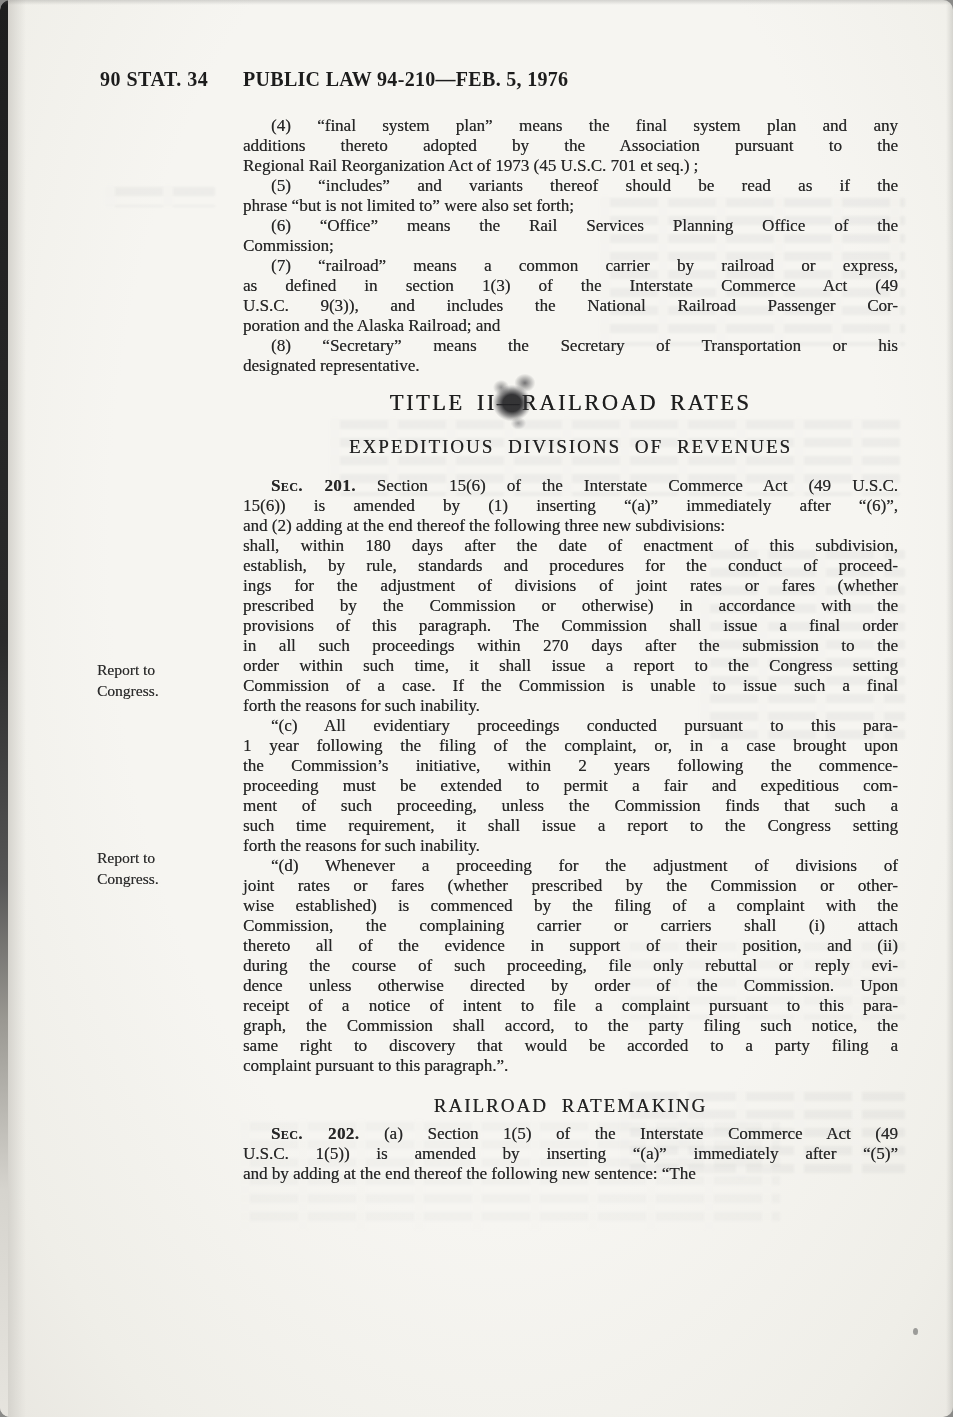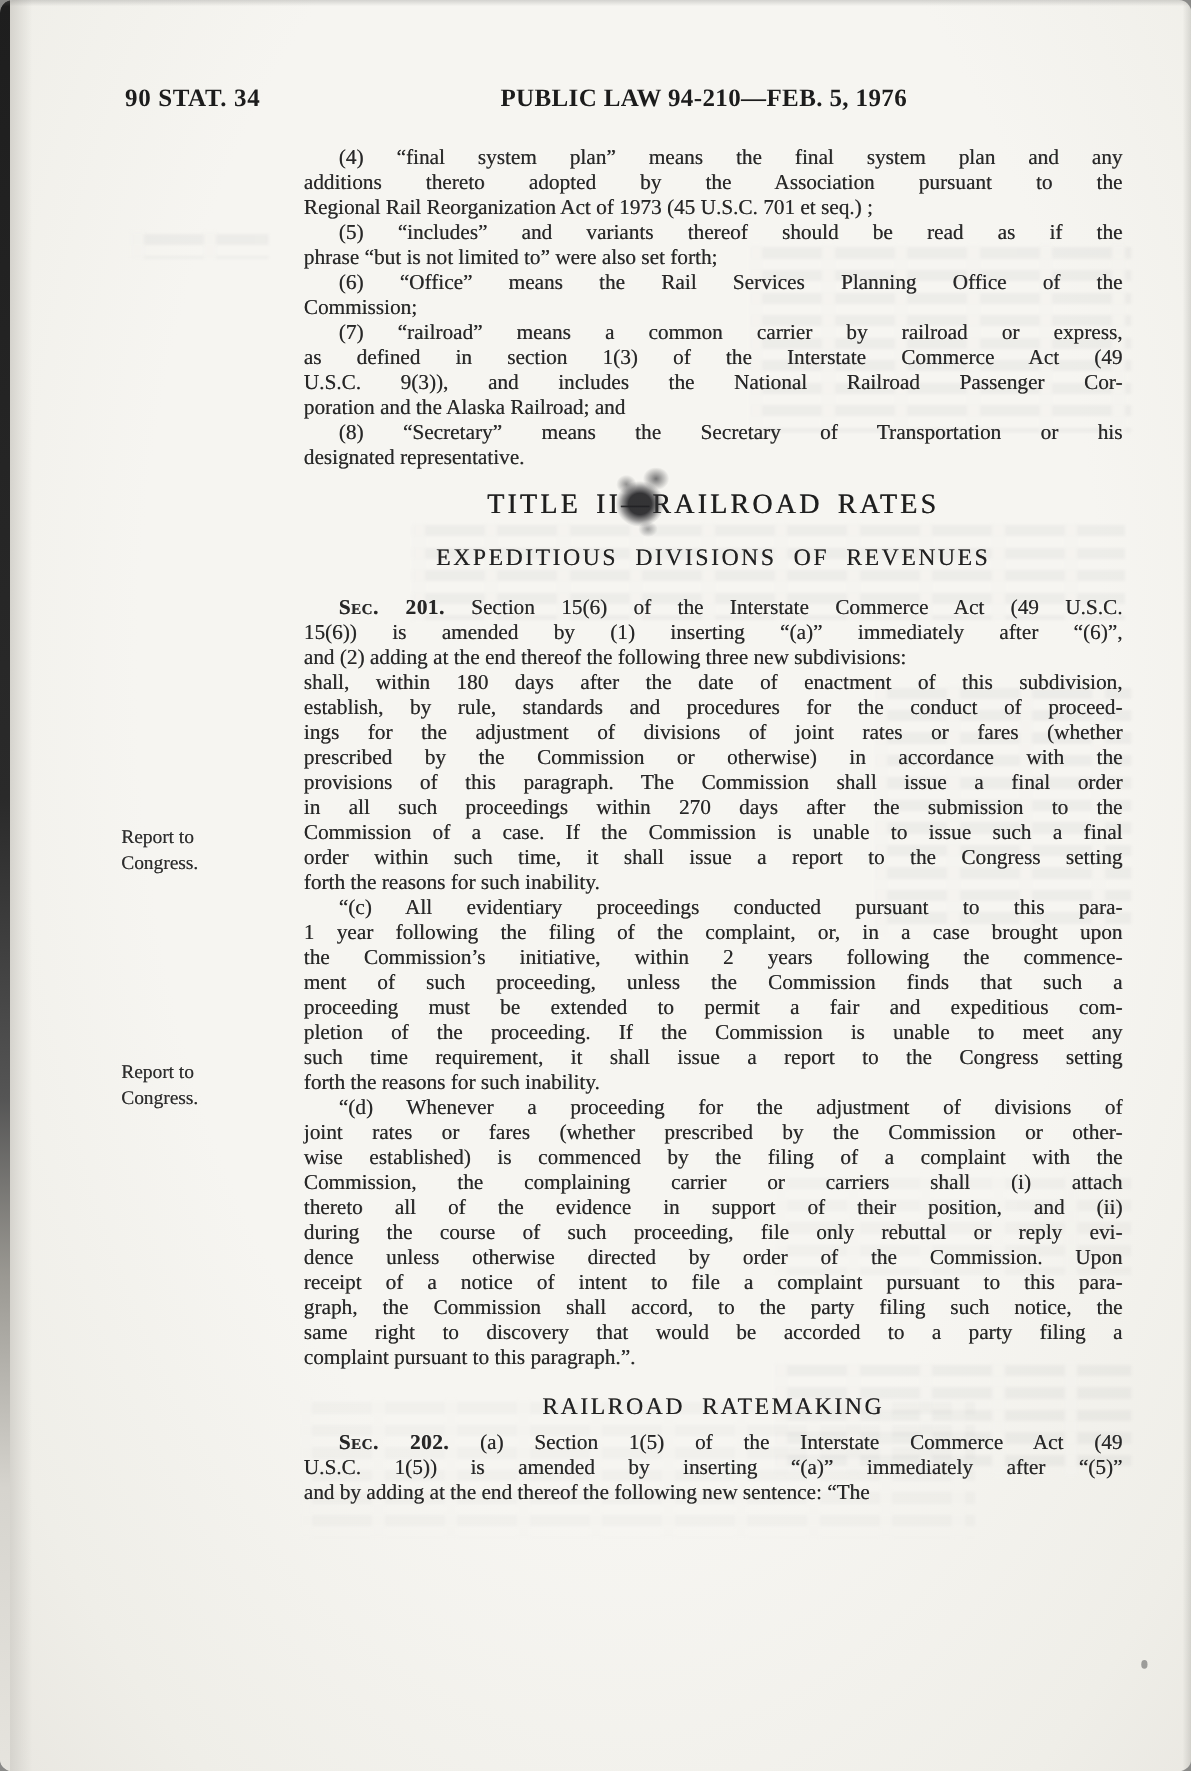--- a/index.html
+++ b/index.html
@@ -23,21 +23,21 @@
     background:rgba(90,90,90,.55);}
   
   .bleed{position:absolute;filter:blur(1.1px);opacity:.55;pointer-events:none;
     background:
       repeating-linear-gradient(to right, rgba(243,242,238,.95) 0 10px, rgba(243,242,238,0) 10px 58px),
       repeating-linear-gradient(to bottom, rgba(122,126,132,.13) 2px 11px, rgba(243,242,238,0) 11px 20px);}
   .bleed.faint{opacity:.35;}
   
   .hdr-stat{position:absolute;left:100px;top:68px;font-size:20px;font-weight:700;
     letter-spacing:.5px;color:#1c1c1c;}
-  .hdr-law{position:absolute;left:243px;top:68px;width:640px;text-align:center;
+  .hdr-law{position:absolute;left:243px;top:68px;width:640px;text-align:left;
     font-size:20px;font-weight:700;letter-spacing:.3px;color:#1c1c1c;}
   
   .column{position:absolute;left:243px;top:116px;width:655px;
     font-size:17px;line-height:20px;color:#272727;
     text-shadow:.25px 0 0 rgba(40,40,40,.65);}
   .line{text-align:justify;text-align-last:justify;white-space:normal;}
   .line.first{text-indent:28px;}
   .line.last{text-align-last:left;}
   .sc{font-variant:small-caps;letter-spacing:.4px;font-weight:bold;}
   .title-block{margin-top:14px;font-size:22.5px;line-height:26px;text-align:center;
@@ -108,29 +108,28 @@
       <div class="subheading">EXPEDITIOUS DIVISIONS OF REVENUES</div>
       <div class="line first"><span class="sc">Sec. 201.</span> Section 15(6) of the Interstate Commerce Act (49 U.S.C.</div>
       <div class="line">15(6)) is amended by (1) inserting “(a)” immediately after “(6)”,</div>
       <div class="line last">and (2) adding at the end thereof the following three new subdivisions:</div>
       <div class="line">shall, within 180 days after the date of enactment of this subdivision,</div>
       <div class="line">establish, by rule, standards and procedures for the conduct of proceed-</div>
       <div class="line">ings for the adjustment of divisions of joint rates or fares (whether</div>
       <div class="line">prescribed by the Commission or otherwise) in accordance with the</div>
       <div class="line">provisions of this paragraph. The Commission shall issue a final order</div>
       <div class="line">in all such proceedings within 270 days after the submission to the</div>
+      <div class="line">order within such time, it shall issue a report to the Congress setting</div>
       <div class="line">Commission of a case. If the Commission is unable to issue such a final</div>
-      <div class="line">order within such time, it shall issue a report to the Congress setting</div>
       <div class="line last">forth the reasons for such inability.</div>
       <div class="line first">“(c) All evidentiary proceedings conducted pursuant to this para-</div>
       <div class="line">1 year following the filing of the complaint, or, in a case brought upon</div>
       <div class="line">the Commission’s initiative, within 2 years following the commence-</div>
+      <div class="line">proceeding must be extended to permit a fair and expeditious com-</div>
       <div class="line">ment of such proceeding, unless the Commission finds that such a</div>
-      <div class="line">proceeding must be extended to permit a fair and expeditious com-</div>
-      <div class="line">pletion of the proceeding. If the Commission is unable to meet any</div>
       <div class="line">such time requirement, it shall issue a report to the Congress setting</div>
       <div class="line last">forth the reasons for such inability.</div>
       <div class="line first">“(d) Whenever a proceeding for the adjustment of divisions of</div>
       <div class="line">joint rates or fares (whether prescribed by the Commission or other-</div>
       <div class="line">wise established) is commenced by the filing of a complaint with the</div>
       <div class="line">Commission, the complaining carrier or carriers shall (i) attach</div>
       <div class="line">thereto all of the evidence in support of their position, and (ii)</div>
       <div class="line">during the course of such proceeding, file only rebuttal or reply evi-</div>
       <div class="line">dence unless otherwise directed by order of the Commission. Upon</div>
       <div class="line">receipt of a notice of intent to file a complaint pursuant to this para-</div>

